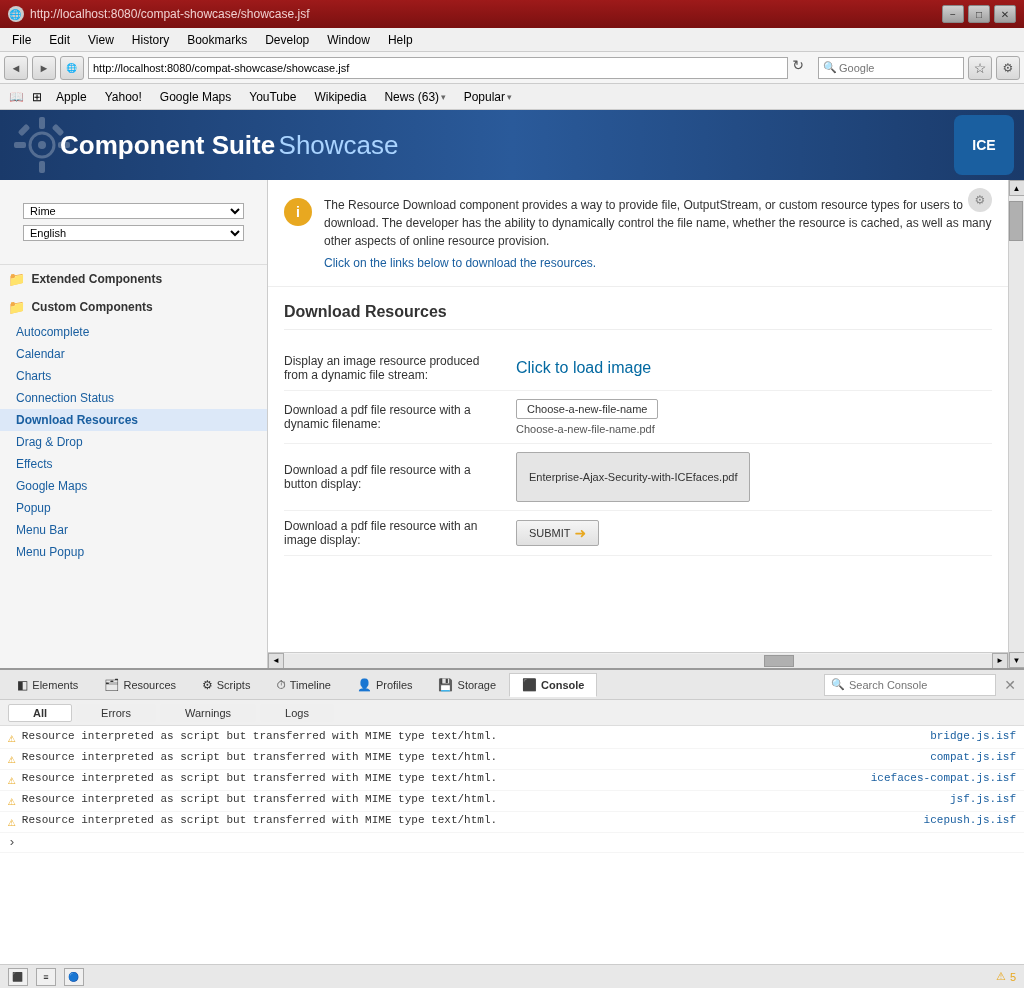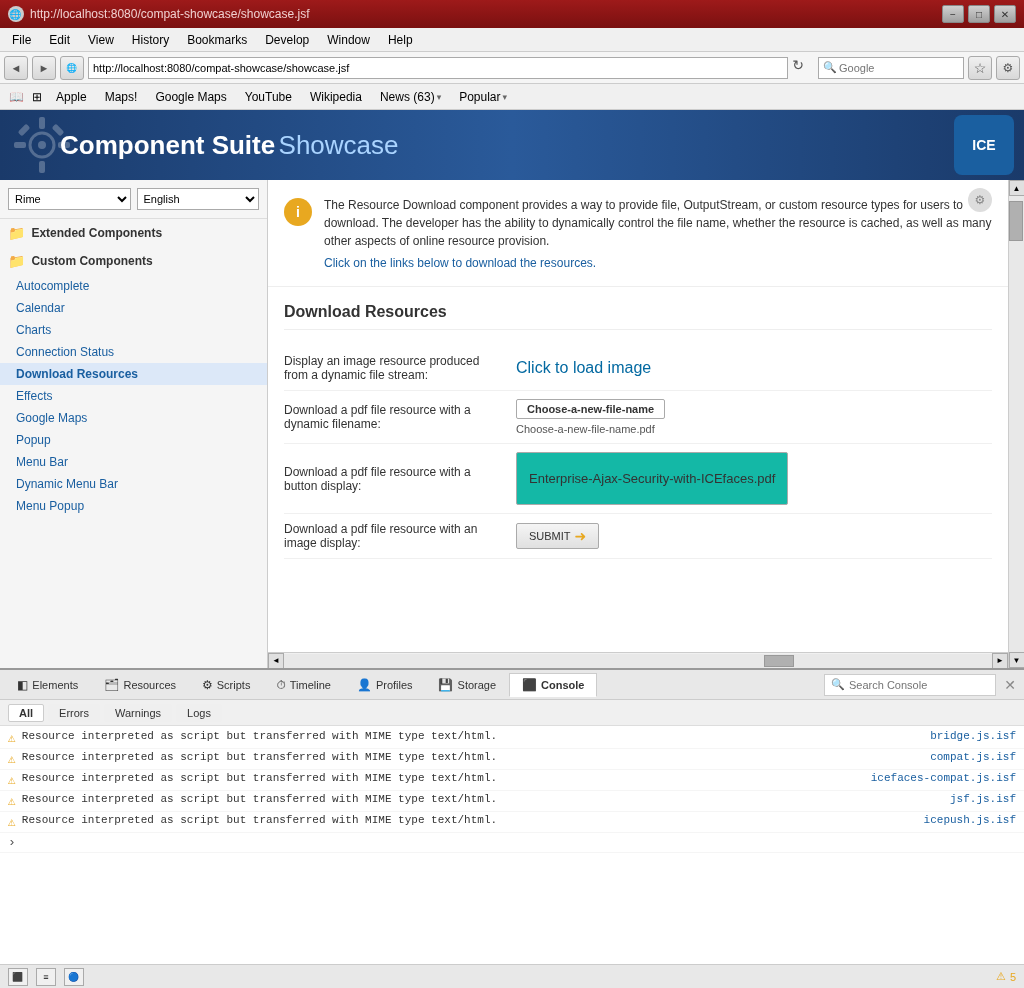--- a/index.html
+++ b/index.html
@@ -103,24 +103,25 @@
 
     
     .sidebar {
       width: 268px;
       background: #f5f5f5;
       border-right: 1px solid #ccc;
       overflow-y: auto;
       flex-shrink: 0;
     }
     .sidebar-controls {
-      padding: 8px;
+      padding: 23px;
       display: flex;
       gap: 6px;
       border-bottom: 1px solid #ddd;
+      flex-direction: column;
     }
     .sidebar-select {
       flex: 1; height: 22px; font-size: 11px; border: 1px solid #aaa; background: white;
       padding: 0 2px;
     }
     .sidebar-section {
       padding: 6px 8px;
       display: flex;
       align-items: center;
       gap: 6px;
@@ -193,25 +194,25 @@
       border-bottom: 1px solid #f0f0f0;
       gap: 12px;
     }
     .download-label {
       width: 220px; font-size: 12px; color: #333; flex-shrink: 0;
     }
     .download-action { display: flex; flex-direction: column; gap: 4px; }
     .click-link { color: #0369a1; text-decoration: none; font-size: 16px; cursor: pointer; }
     .filename-btn {
       padding: 3px 10px; border: 1px solid #aaa; background: white; font-size: 11px; cursor: pointer;
-      color: #333; border-radius: 2px; font-weight: bold;
+      color: #333; border-radius: 2px;
     }
     .filename-display { font-size: 11px; color: #555; }
     .download-file-btn {
-      padding: 18px 12px; border: 1px solid #aaa; background: #14b8a6; font-size: 13px; cursor: pointer;
+      padding: 18px 12px; border: 1px solid #aaa; background: #e5e5e5; font-size: 11px; cursor: pointer;
       color: #333; min-width: 220px; border-radius: 2px; text-align: left;
     }
     .submit-btn {
       padding: 4px 12px; border: 1px solid #aaa; background: linear-gradient(to bottom, #f5f5f5, #e0e0e0);
       font-size: 11px; cursor: pointer; color: #333; border-radius: 2px; display: flex; align-items: center; gap: 4px;
     }
     .submit-arrow { color: #e8a820; font-size: 14px; }
 
     
     .h-scrollbar {
@@ -258,21 +259,21 @@
     .console-filters {
       display: flex;
       align-items: center;
       background: #f0f0f0;
       border-bottom: 1px solid #ddd;
       padding: 2px 8px;
       gap: 4px;
       height: 26px;
     }
     .filter-btn {
-      padding: 2px 10px; font-size: 11px; cursor: pointer; border: 1px solid transparent;
+      padding: 2px 24px; font-size: 11px; cursor: pointer; border: 1px solid transparent;
       border-radius: 2px; color: #333;
     }
     .filter-btn.active { background: white; border-color: #ccc; font-weight: bold; }
 
     
     .console-content {
       flex: 1; overflow-y: auto; background: white; padding: 2px 0;
     }
     .console-entry {
       display: flex; align-items: flex-start; padding: 2px 8px; border-bottom: 1px solid #f5f5f5;
@@ -331,21 +332,21 @@
     <input class="search-input" type="text" placeholder="Google" style="">
   </div>
   <div class="nav-btn" style="font-size:14px;">☆</div>
   <div class="nav-btn" style="font-size:12px;">⚙</div>
 </div>
 
 <div class="bookmarks-bar">
   <div class="bookmark-icon">📖</div>
   <div class="bookmark-icon">⊞</div>
   <span class="bookmark-item">Apple</span>
-  <span class="bookmark-item">Maps!</span>
+  <span class="bookmark-item">Yahoo!</span>
   <span class="bookmark-item">Google Maps</span>
   <span class="bookmark-item">YouTube</span>
   <span class="bookmark-item">Wikipedia</span>
   <span class="bookmark-item">News (63) <span class="bookmark-chevron">▾</span></span>
   <span class="bookmark-item">Popular <span class="bookmark-chevron">▾</span></span>
 </div>
 
 <div style="display:flex; flex-direction:column; height:calc(988px - 28px - 24px - 32px - 26px);">
 
   <div class="header-banner" style="position:relative;">
@@ -390,25 +391,25 @@
       <div class="sidebar-section">
         <span class="folder-icon">📁</span>
         <span>Custom Components</span>
       </div>
 
       <a class="sidebar-nav-item">Autocomplete</a>
       <a class="sidebar-nav-item">Calendar</a>
       <a class="sidebar-nav-item">Charts</a>
       <a class="sidebar-nav-item">Connection Status</a>
       <a class="sidebar-nav-item active">Download Resources</a>
+      <a class="sidebar-nav-item">Drag &amp; Drop</a>
       <a class="sidebar-nav-item">Effects</a>
       <a class="sidebar-nav-item">Google Maps</a>
       <a class="sidebar-nav-item">Popup</a>
       <a class="sidebar-nav-item">Menu Bar</a>
-      <a class="sidebar-nav-item">Dynamic Menu Bar</a>
       <a class="sidebar-nav-item">Menu Popup</a>
     </div>
 
     <div style="flex:1; display:flex; flex-direction:column; overflow:hidden;">
       <div class="content-area">
 
         <div class="info-box info-content-wrapper">
           <div class="info-icon">
             <span>i</span>
           </div>

